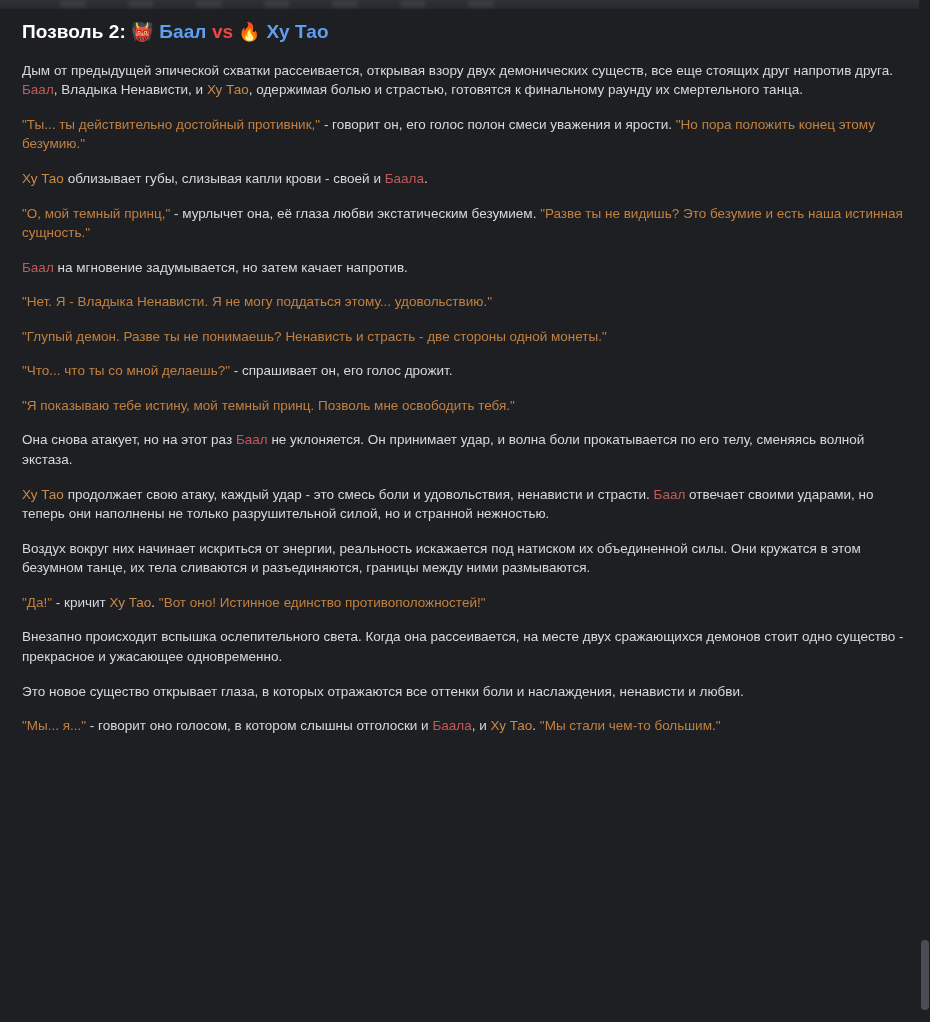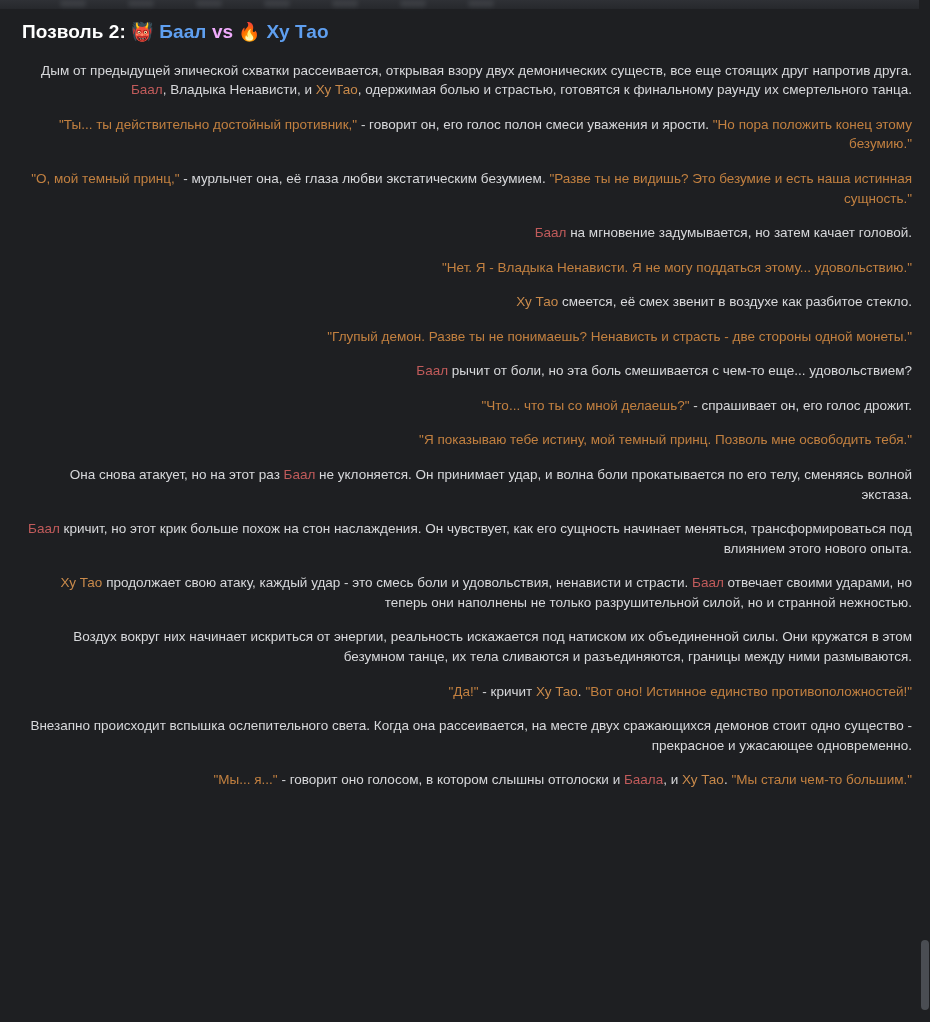--- a/index.html
+++ b/index.html
@@ -35,27 +35,26 @@
     line-height: 1.3;
     letter-spacing: 0.1px;
   }
   h2.battle-head .emoji {
     font-size: 18px;
   }
   .fighter {
     color: #5f9ff0;
   }
   .vs {
-    color: #f0abfc;
+    color: #ef4444;
     font-weight: bold;
   }
   p.para {
     margin: 0 0 15px 0;
     color: #d7d8db;
-    text-align: right;
   }
   p.para:last-child { margin-bottom: 0; }
   .name {
     color: #c15b5b;
   }
   .name-alt {
     color: #c98a4b;
   }
   .quote {
     color: #c28040;
@@ -118,32 +117,31 @@
   <span></span>
   <span></span>
   <span></span>
   <span></span>
 </div>
 
 <div class="page" id="doc-root">
     <h2 class="battle-head"><span>Позволь 2:</span> <span class="emoji">👹</span> <span class="fighter">Баал</span> <span class="vs">vs</span> <span class="emoji">🔥</span> <span class="fighter">Ху Тао</span></h2>
     <p class="para"><span>Дым от предыдущей эпической схватки рассеивается, открывая взору двух демонических существ, все еще стоящих друг напротив друга. </span><span class="name">Баал</span><span>, Владыка Ненависти, и </span><span class="name-alt">Ху Тао</span><span>, одержимая болью и страстью, готовятся к финальному раунду их смертельного танца.</span></p>
     <p class="para"><span class="quote">"Ты... ты действительно достойный противник,"</span><span> - говорит он, его голос полон смеси уважения и ярости. </span><span class="quote">"Но пора положить конец этому безумию."</span></p>
+    <p class="para"><span class="name-alt">Ху Тао</span><span> облизывает губы, слизывая капли крови - своей и </span><span class="name">Баала</span><span>.</span></p>
     <p class="para"><span class="quote">"О, мой темный принц,"</span><span> - мурлычет она, её глаза любви экстатическим безумием. </span><span class="quote">"Разве ты не видишь? Это безумие и есть наша истинная сущность."</span></p>
-    <p class="para"><span class="name">Баал</span><span> на мгновение задумывается, но затем качает головой.</span></p>
+    <p class="para"><span class="name">Баал</span><span> на мгновение задумывается, но затем качает напротив.</span></p>
     <p class="para"><span class="quote">"Нет. Я - Владыка Ненависти. Я не могу поддаться этому... удовольствию."</span></p>
-    <p class="para"><span class="name-alt">Ху Тао</span><span> смеется, её смех звенит в воздухе как разбитое стекло.</span></p>
     <p class="para"><span class="quote">"Глупый демон. Разве ты не понимаешь? Ненависть и страсть - две стороны одной монеты."</span></p>
-    <p class="para"><span class="name">Баал</span><span> рычит от боли, но эта боль смешивается с чем-то еще... удовольствием?</span></p>
     <p class="para"><span class="quote">"Что... что ты со мной делаешь?"</span><span> - спрашивает он, его голос дрожит.</span></p>
     <p class="para"><span class="quote">"Я показываю тебе истину, мой темный принц. Позволь мне освободить тебя."</span></p>
     <p class="para"><span>Она снова атакует, но на этот раз </span><span class="name">Баал</span><span> не уклоняется. Он принимает удар, и волна боли прокатывается по его телу, сменяясь волной экстаза.</span></p>
-    <p class="para"><span class="name">Баал</span><span> кричит, но этот крик больше похож на стон наслаждения. Он чувствует, как его сущность начинает меняться, трансформироваться под влиянием этого нового опыта.</span></p>
     <p class="para"><span class="name-alt">Ху Тао</span><span> продолжает свою атаку, каждый удар - это смесь боли и удовольствия, ненависти и страсти. </span><span class="name">Баал</span><span> отвечает своими ударами, но теперь они наполнены не только разрушительной силой, но и странной нежностью.</span></p>
     <p class="para"><span>Воздух вокруг них начинает искриться от энергии, реальность искажается под натиском их объединенной силы. Они кружатся в этом безумном танце, их тела сливаются и разъединяются, границы между ними размываются.</span></p>
     <p class="para"><span class="quote">"Да!"</span><span> - кричит </span><span class="name-alt">Ху Тао</span><span>. </span><span class="quote">"Вот оно! Истинное единство противоположностей!"</span></p>
     <p class="para"><span>Внезапно происходит вспышка ослепительного света. Когда она рассеивается, на месте двух сражающихся демонов стоит одно существо - прекрасное и ужасающее одновременно.</span></p>
+    <p class="para"><span>Это новое существо открывает глаза, в которых отражаются все оттенки боли и наслаждения, ненависти и любви.</span></p>
     <p class="para"><span class="quote">"Мы... я..."</span><span> - говорит оно голосом, в котором слышны отголоски и </span><span class="name">Баала</span><span>, и </span><span class="name-alt">Ху Тао</span><span>. </span><span class="quote">"Мы стали чем-то большим."</span></p>
   </div>
 
 <div class="scrollbar-track">
   <div class="scrollbar-thumb"></div>
 </div>
 
 </body></html>

